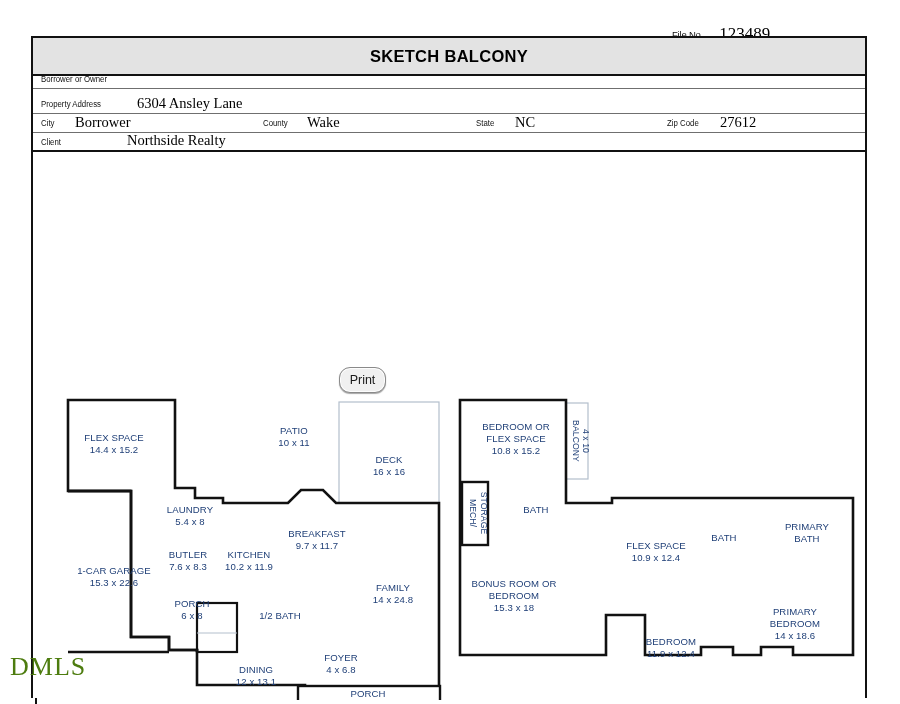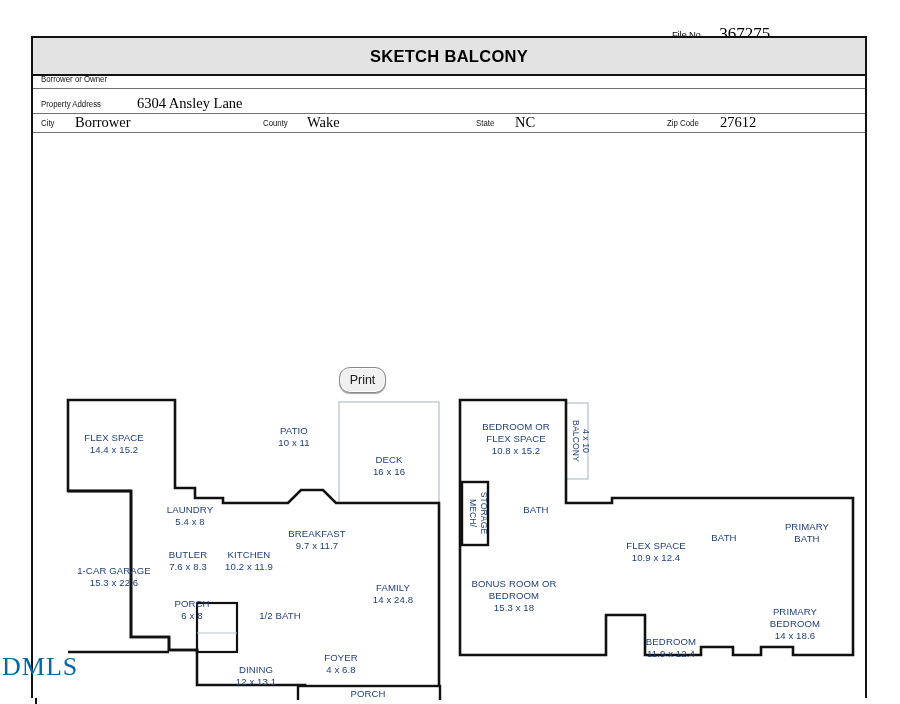--- a/index.html
+++ b/index.html
@@ -159,36 +159,36 @@
     font-family: "Liberation Sans", sans-serif;
     font-size: 12.5px;
     color: #1a1a1a;
     cursor: pointer;
     z-index: 40;
   }
 
   
   #watermark {
     position: absolute;
-    left: 2px;
+    left: 10px;
     top: 652px;
     font-family: "Liberation Serif", serif;
     font-size: 26px;
-    color: #0369a1;
+    color: #4d7c0f;
     letter-spacing: 1px;
     user-select: none;
     z-index: 1;
   }
 </style>
 </head>
 <body>
 
 <div id="fileno-row">
   <span class="lbl">File No.</span>
-  <span class="val">367275</span>
+  <span class="val">123489</span>
 </div>
 
 <div id="left-rule"></div>
 
 <div id="page-frame">
 
   <div id="title-band">
     <span class="title-text">SKETCH BALCONY</span>
   </div>
 
@@ -230,20 +230,28 @@
       <span class="fvalue">NC</span>
     </div>
     <div class="cell" style="position:absolute;left:634px;">
       <span class="flabel">Zip Code</span>
     </div>
     <div class="cell" style="position:absolute;left:687px;">
       <span class="fvalue">27612</span>
     </div>
   </div>
 
+  <div class="form-row heavy" style="top:95px;">
+    <div class="cell" style="position:absolute;left:8px;">
+      <span class="flabel">Client</span>
+    </div>
+    <div class="cell" style="position:absolute;left:94px;">
+      <span class="fvalue">Northside Realty</span>
+    </div>
+  </div>
 
   <div id="sketch">
     <svg width="836" height="545" viewBox="0 0 836 545" xmlns="http://www.w3.org/2000/svg">
 
       <rect x="306" y="247" width="100" height="101" fill="none" stroke="#b3bfcc" stroke-width="1.2"></rect>
 
       <rect x="533" y="248" width="22" height="76" fill="none" stroke="#b3bfcc" stroke-width="1.2"></rect>
 
       <path d="M 35,245 L 142,245 L 142,333 L 162,333 L 162,343 L 190,343 L 190,348
            L 255,348 L 268,335 L 290,335 L 303,348 L 406,348 L 406,540

